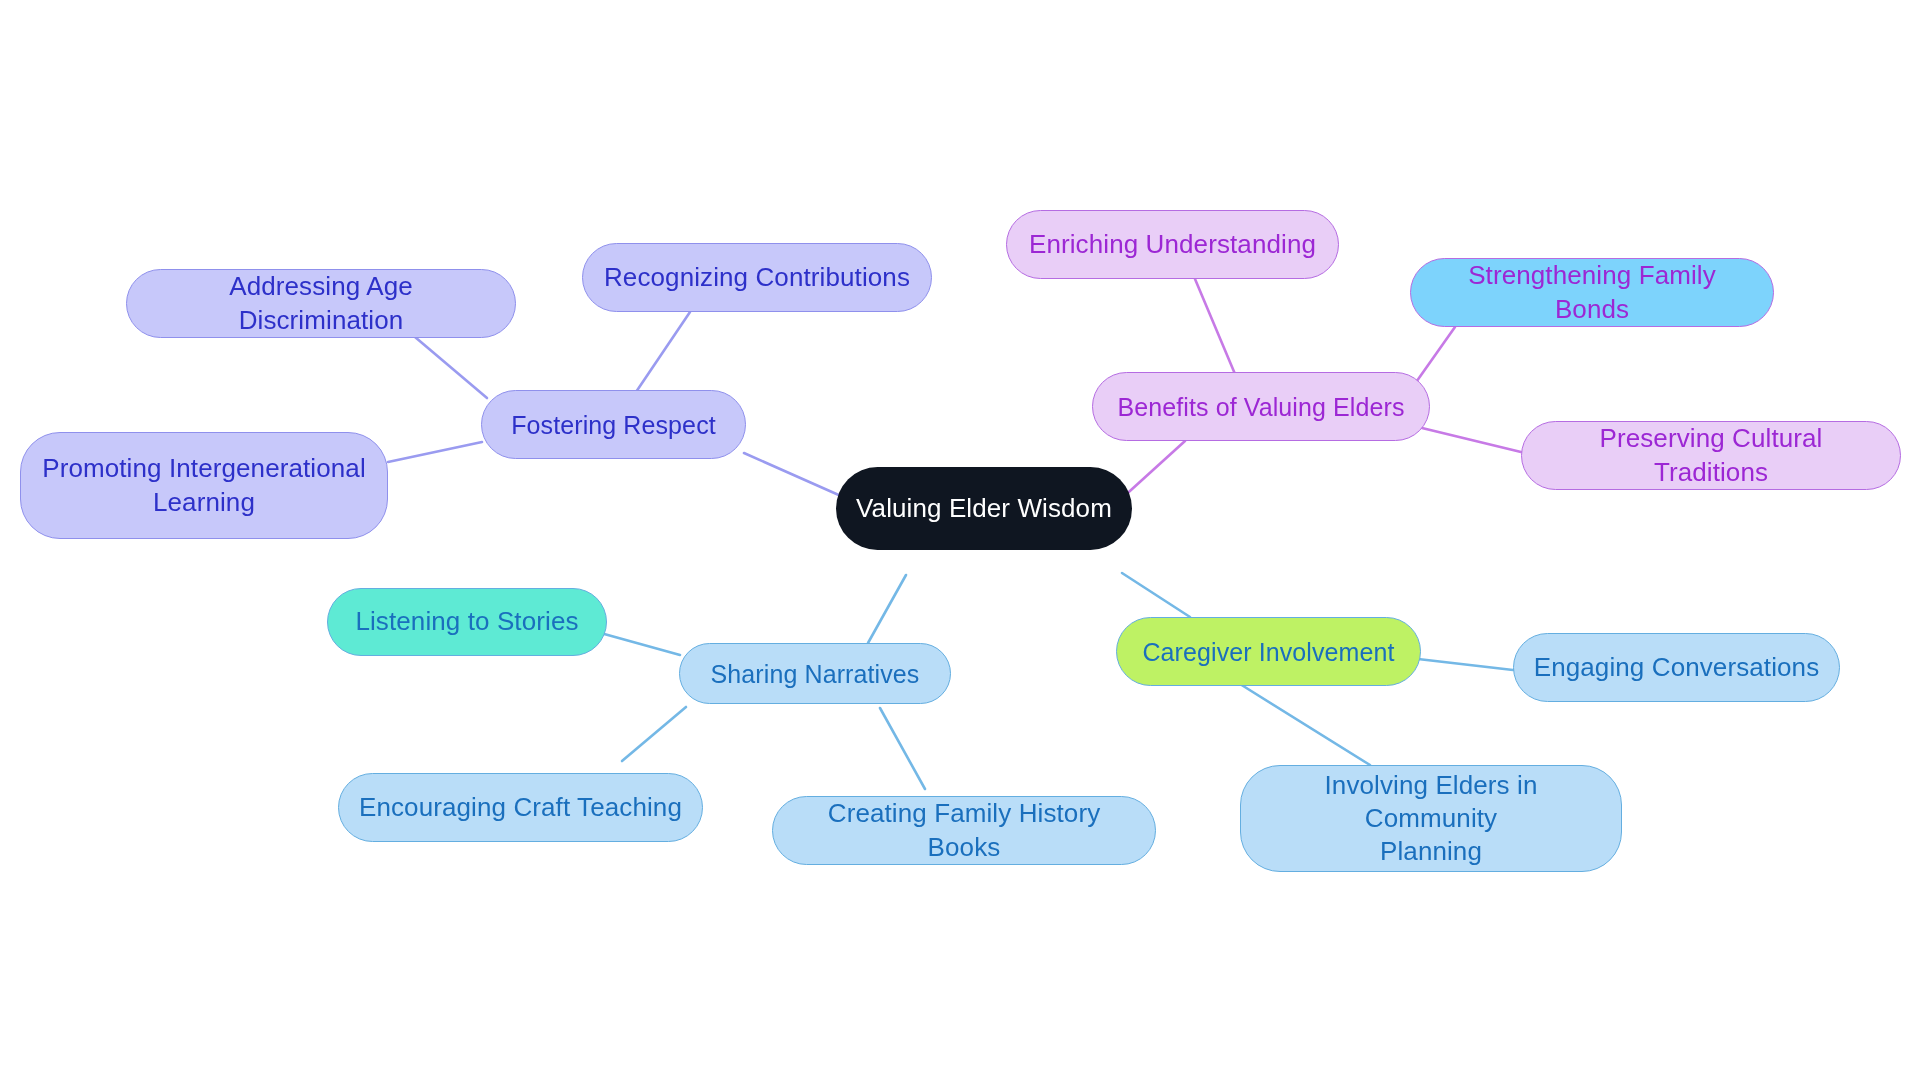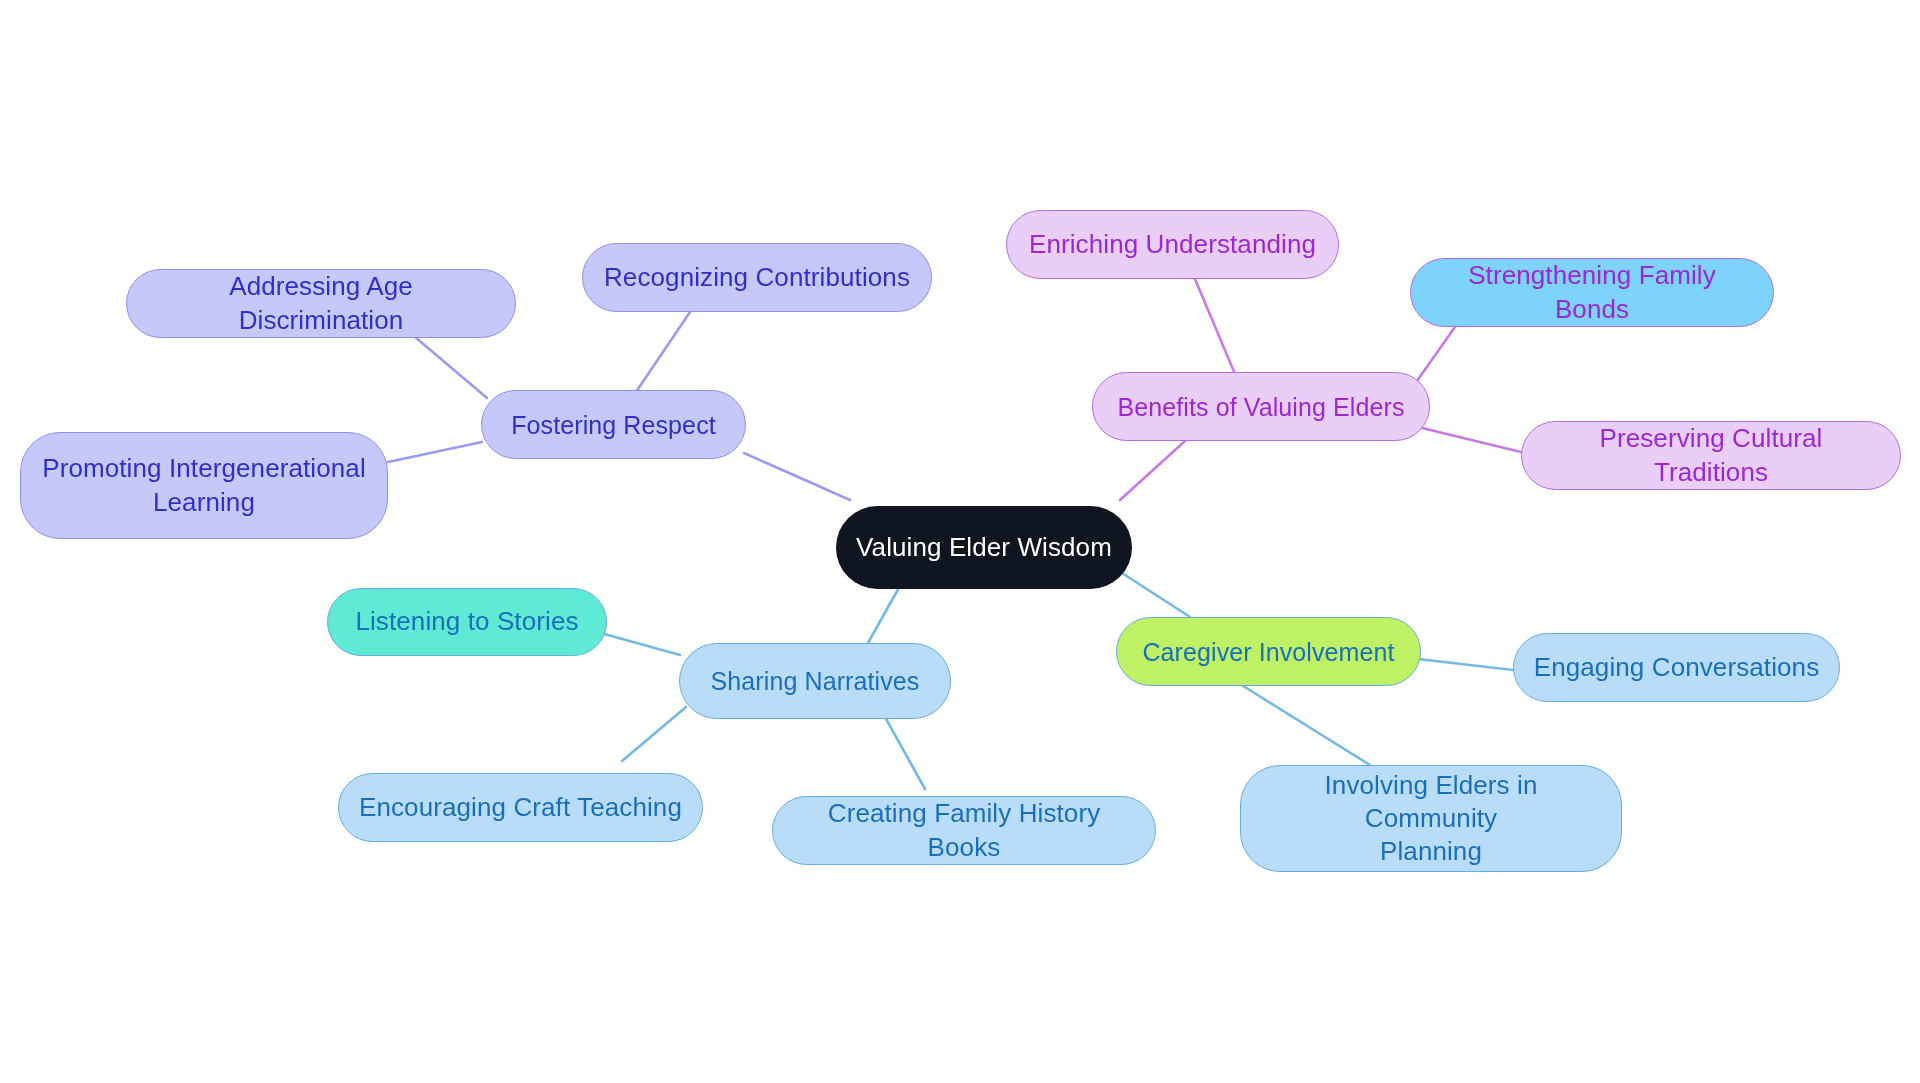--- a/index.html
+++ b/index.html
@@ -69,31 +69,31 @@
       <line x1="1422" y1="428" x2="1521" y2="452" stroke="#c77ae6" stroke-width="2.6" stroke-linecap="round"></line>
       <line x1="906" y1="575" x2="868" y2="643" stroke="#74b8e6" stroke-width="2.6" stroke-linecap="round"></line>
       <line x1="680" y1="655" x2="597" y2="632" stroke="#74b8e6" stroke-width="2.6" stroke-linecap="round"></line>
       <line x1="686" y1="707" x2="622" y2="761" stroke="#74b8e6" stroke-width="2.6" stroke-linecap="round"></line>
       <line x1="880" y1="708" x2="925" y2="789" stroke="#74b8e6" stroke-width="2.6" stroke-linecap="round"></line>
       <line x1="1122" y1="573" x2="1190" y2="617" stroke="#74b8e6" stroke-width="2.6" stroke-linecap="round"></line>
       <line x1="1418" y1="659" x2="1513" y2="670" stroke="#74b8e6" stroke-width="2.6" stroke-linecap="round"></line>
       <line x1="1240" y1="684" x2="1370" y2="765" stroke="#74b8e6" stroke-width="2.6" stroke-linecap="round"></line>
     </svg>
   <div id="node-layer">
-      <div class="node root" style="left: 836px; top: 506px; width: 296px; height: 83px; background: rgb(15, 22, 33); color: rgb(255, 255, 255); border-color: transparent;">Valuing Elder Wisdom</div>
+      <div class="node root" style="left: 836px; top: 467px; width: 296px; height: 83px; background: rgb(15, 22, 33); color: rgb(255, 255, 255); border-color: transparent;">Valuing Elder Wisdom</div>
       <div class="node lvl1" style="left: 481px; top: 390px; width: 265px; height: 69px; background: rgb(199, 200, 250); color: rgb(45, 48, 201); border-color: rgb(143, 144, 236);">Fostering Respect</div>
       <div class="node lvl2" style="left: 126px; top: 269px; width: 390px; height: 69px; background: rgb(199, 200, 250); color: rgb(45, 48, 201); border-color: rgb(143, 144, 236);">Addressing Age Discrimination</div>
       <div class="node lvl2" style="left: 582px; top: 243px; width: 350px; height: 69px; background: rgb(199, 200, 250); color: rgb(45, 48, 201); border-color: rgb(143, 144, 236);">Recognizing Contributions</div>
       <div class="node lvl2" style="left: 20px; top: 432px; width: 368px; height: 107px; background: rgb(199, 200, 250); color: rgb(45, 48, 201); border-color: rgb(143, 144, 236);">Promoting Intergenerational
 Learning</div>
       <div class="node lvl1" style="left: 1092px; top: 372px; width: 338px; height: 69px; background: rgb(233, 206, 247); color: rgb(156, 39, 212); border-color: rgb(181, 108, 226);">Benefits of Valuing Elders</div>
       <div class="node lvl2" style="left: 1006px; top: 210px; width: 333px; height: 69px; background: rgb(233, 206, 247); color: rgb(156, 39, 212); border-color: rgb(181, 108, 226);">Enriching Understanding</div>
       <div class="node lvl2" style="left: 1410px; top: 258px; width: 364px; height: 69px; background: #7dd3fc; color: rgb(156, 39, 212); border-color: rgb(181, 108, 226);">Strengthening Family Bonds</div>
       <div class="node lvl2" style="left: 1521px; top: 421px; width: 380px; height: 69px; background: rgb(233, 206, 247); color: rgb(156, 39, 212); border-color: rgb(181, 108, 226);">Preserving Cultural Traditions</div>
-      <div class="node lvl1" style="left: 679px; top: 643px; width: 272px; height: 76px; background: rgb(185, 221, 248); color: rgb(26, 111, 189); border-color: rgb(100, 174, 224);">Sharing Narratives</div>
+      <div class="node lvl1" style="left: 679px; top: 643px; width: 272px; height: 61px; background: rgb(185, 221, 248); color: rgb(26, 111, 189); border-color: rgb(100, 174, 224);">Sharing Narratives</div>
       <div class="node lvl2" style="left: 327px; top: 588px; width: 280px; height: 68px; background: #5eead4; color: rgb(26, 111, 189); border-color: rgb(100, 174, 224);">Listening to Stories</div>
       <div class="node lvl2" style="left: 338px; top: 761px; width: 365px; height: 69px; background: rgb(185, 221, 248); color: rgb(26, 111, 189); border-color: rgb(100, 174, 224); margin-top: 12px;">Encouraging Craft Teaching</div>
       <div class="node lvl2" style="left: 772px; top: 789px; width: 384px; height: 69px; background: rgb(185, 221, 248); color: rgb(26, 111, 189); border-color: rgb(100, 174, 224); margin-top: 7px;">Creating Family History Books</div>
       <div class="node lvl1" style="left: 1116px; top: 617px; width: 305px; height: 69px; background: #bef264; color: rgb(26, 111, 189); border-color: rgb(100, 174, 224);">Caregiver Involvement</div>
       <div class="node lvl2" style="left: 1513px; top: 633px; width: 327px; height: 69px; background: rgb(185, 221, 248); color: rgb(26, 111, 189); border-color: rgb(100, 174, 224);">Engaging Conversations</div>
       <div class="node lvl2" style="left: 1240px; top: 765px; width: 382px; height: 107px; background: rgb(185, 221, 248); color: rgb(26, 111, 189); border-color: rgb(100, 174, 224);">Involving Elders in Community
 Planning</div>
     </div>
 </div>
 

